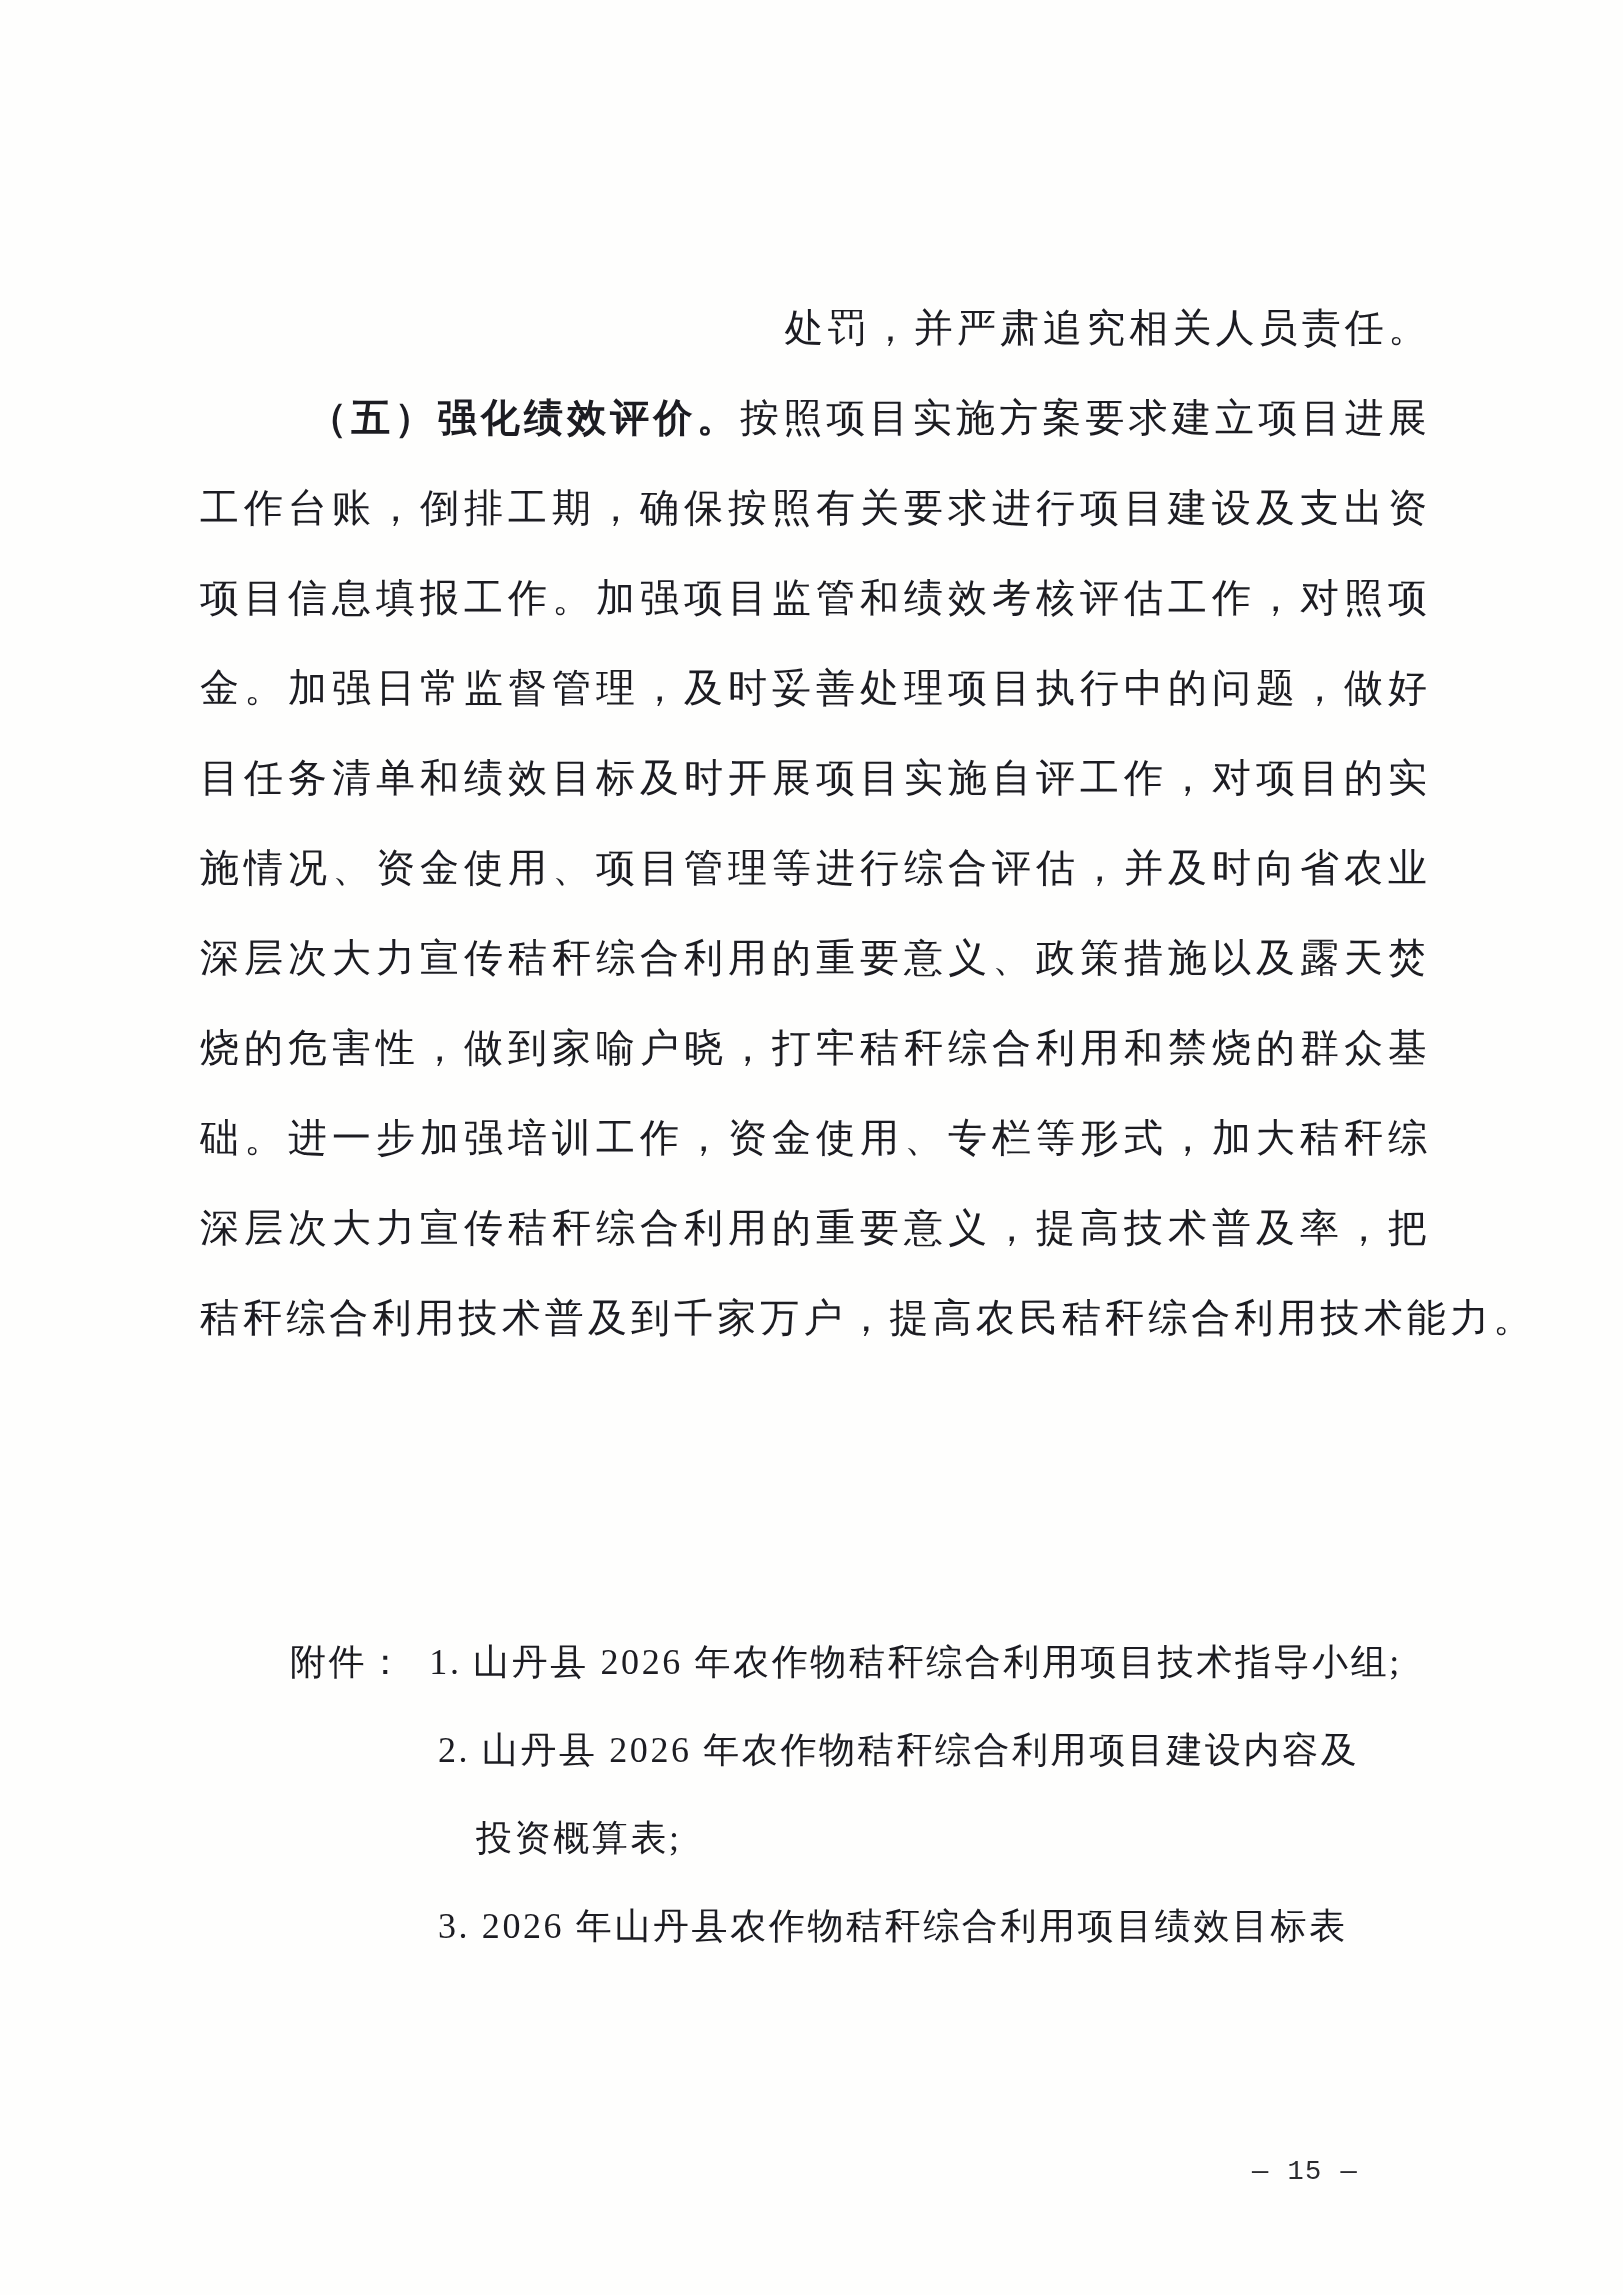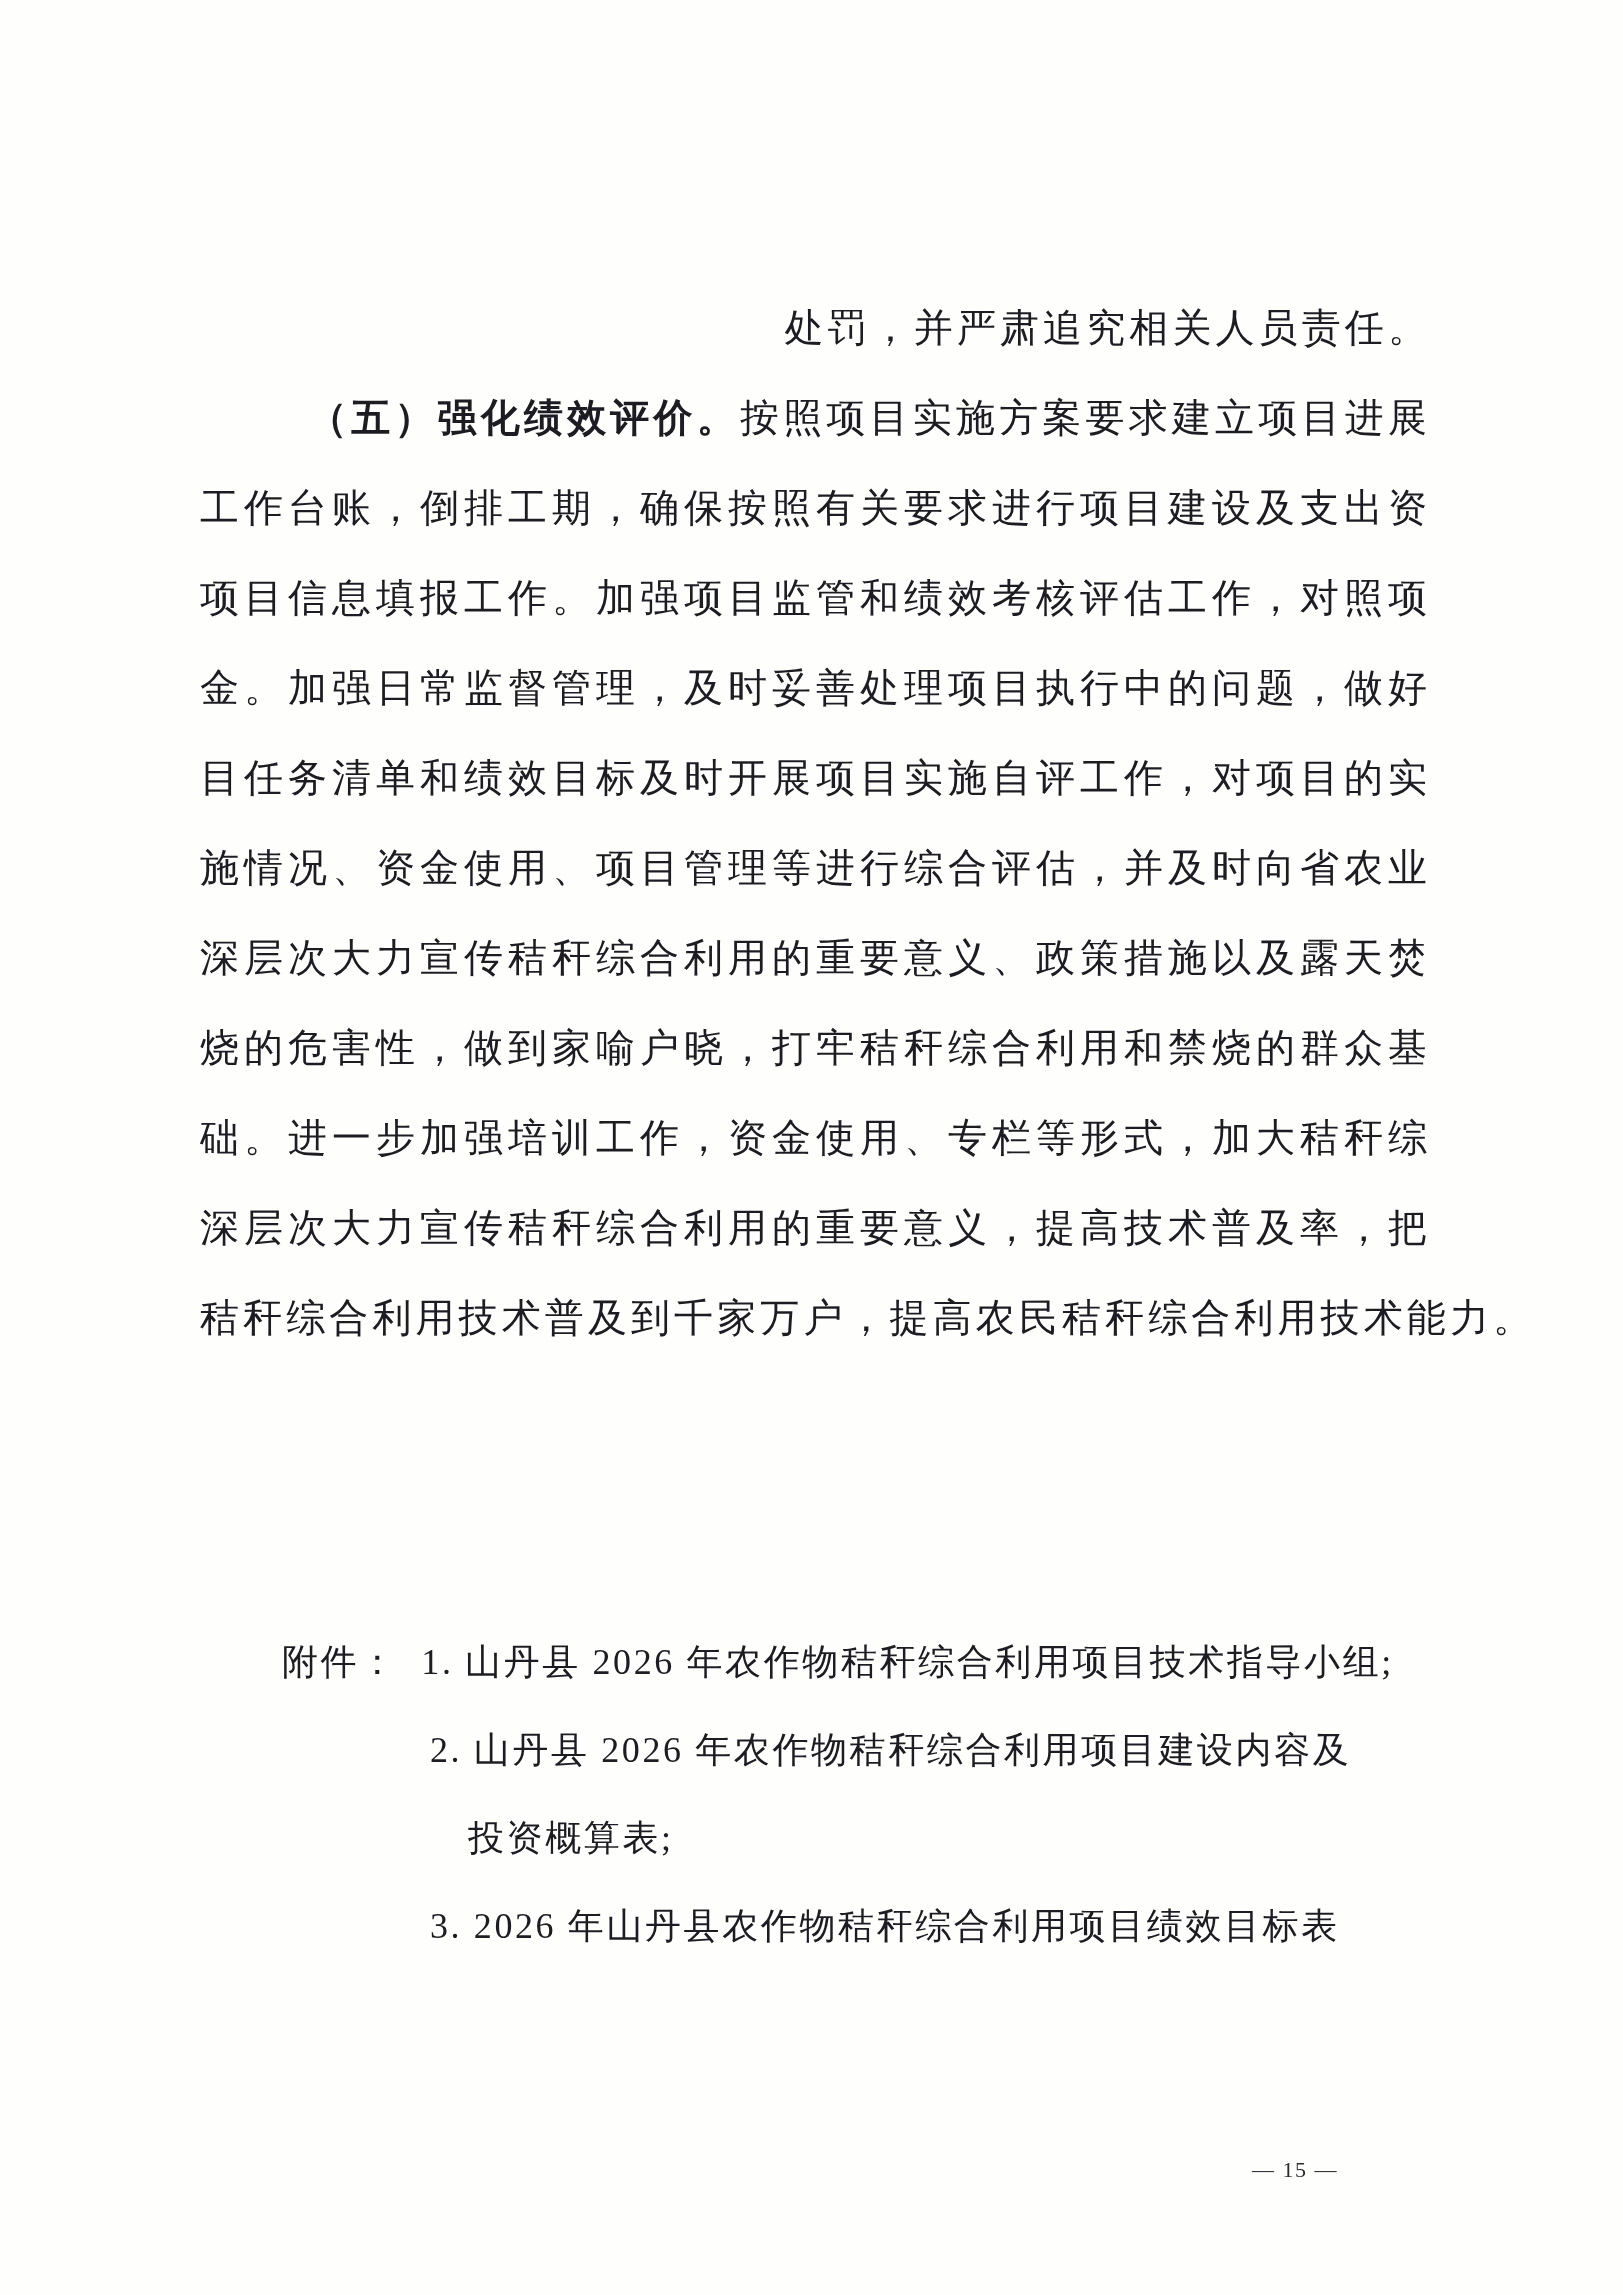--- a/index.html
+++ b/index.html
@@ -40,21 +40,21 @@
     text-align: right;
   }
   .line.indent {
     text-indent: 108px;
   }
   .bold {
     font-weight: 700;
   }
   .attachments {
     position: absolute;
-    left: 192px;
+    left: 200px;
     top: 1618px;
     width: 1278px;
     font-size: 36px;
     line-height: 88px;
     letter-spacing: 2.6px;
   }
   .att-line {
     margin: 0;
     height: 88px;
     white-space: nowrap;
@@ -72,24 +72,25 @@
     margin-left: 238px;
   }
   .att-indent-cont {
     display: inline-block;
     margin-left: 276px;
   }
   .page-number {
     position: absolute;
     left: 1252px;
     top: 2157px;
-    font-size: 22px;
+    font-size: 27px;
     letter-spacing: 1.5px;
     color: #2b2b2e;
     white-space: nowrap;
+    font-family: Liberation Mono, monospace;
   }
 </style>
 </head>
 <body>
 
 <div class="page">
 
   <div class="content">
     <p class="line end">处罚，并严肃追究相关人员责任。</p>
 

